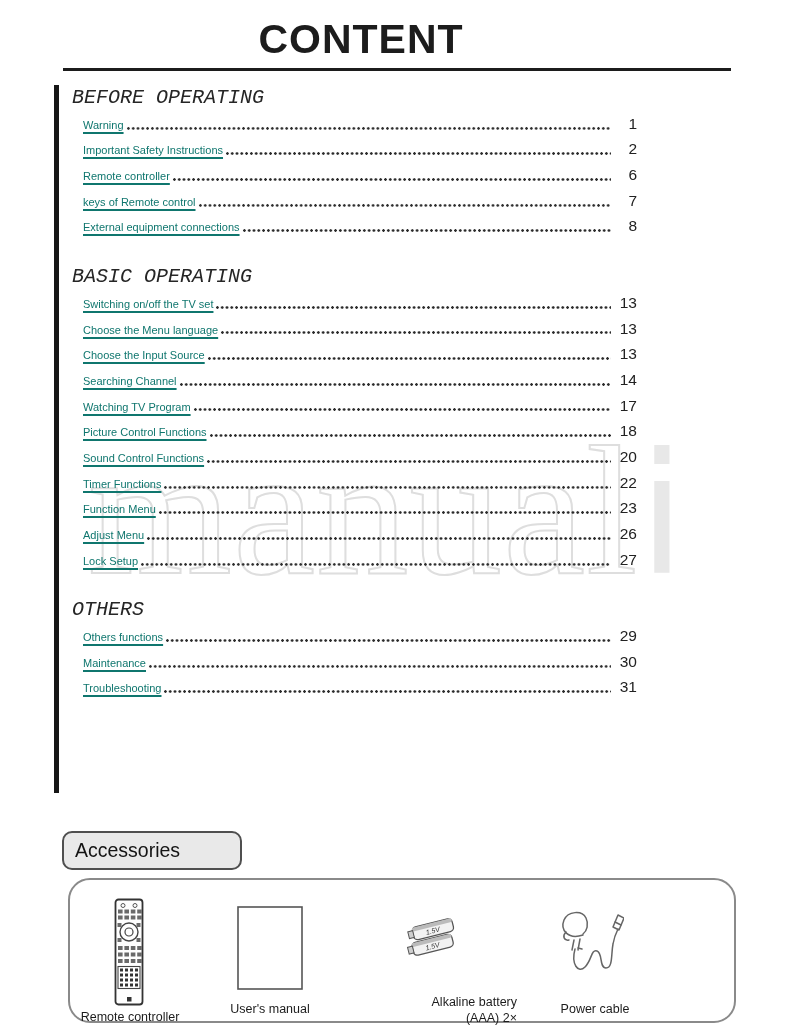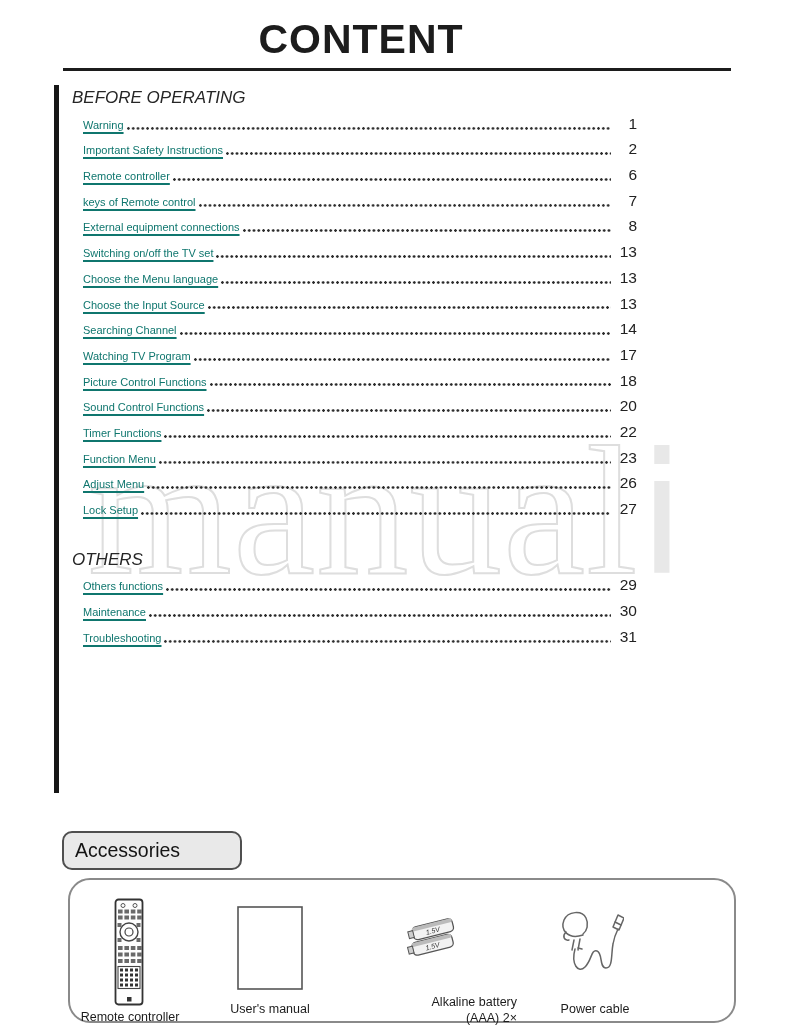--- a/index.html
+++ b/index.html
@@ -16,22 +16,22 @@
   .watermark { position:absolute; left:88px; top:418px; z-index:0; pointer-events:none;
                white-space:nowrap; line-height:1; }
   .wm-outline { font-family:"Liberation Serif", serif; font-size:185px; color:transparent;
                 -webkit-text-stroke:2px #dedede; letter-spacing:1px; }
   .wm-solid { font-family:"DejaVu Sans", sans-serif; font-size:168px; color:#e8e8e8;
               -webkit-text-stroke:0px transparent; letter-spacing:0; }
 
   
   .side-rule { position:absolute; left:54px; top:85px; width:5px; height:708px; background:#161616; z-index:2; }
   .toc { position:absolute; left:83px; top:85px; width:554px; z-index:2; }
-  .toc-heading { font-style:italic; font-size:17px; color:#262626; height:25.7px;
-                 line-height:25.7px; margin-left:-11px; margin-top:25px; }
+  .toc-heading { font-style:italic; font-size:20px; color:#262626; height:25.7px;
+                 line-height:25.7px; margin-left:-11px; margin-top:25px;font-family:Liberation Mono, monospace; }
   .toc-heading:first-child { margin-top:0; }
   .toc-row { display:flex; align-items:baseline; height:25.7px; line-height:25.7px; }
   .toc-row.indent { padding-left:6px; }
   .toc-link { color:#0f766e; font-size:11px; text-decoration:underline;
               text-decoration-thickness:1.5px; text-underline-offset:3px; white-space:nowrap; cursor:pointer; }
   .dots { flex:1; align-self:stretch; margin:0 2px 6px 2px;
           background-image:radial-gradient(circle, #2b2b2b 1.15px, transparent 1.45px);
           background-size:4.8px 4.8px; background-repeat:repeat-x; background-position:left bottom; }
   .pg { font-size:15.5px; color:#222; min-width:24px; text-align:right; }
 
@@ -78,20 +78,21 @@
       <div class="toc-row">
         <a class="toc-link" href="#">keys of Remote control</a>
         <span class="dots"></span>
         <span class="pg">7</span>
       </div>
       <div class="toc-row">
         <a class="toc-link" href="#">External equipment connections</a>
         <span class="dots"></span>
         <span class="pg">8</span>
       </div>
+      <div class="toc-heading">BASIC OPERATING</div>
       <div class="toc-row">
         <a class="toc-link" href="#">Switching on/off the TV set</a>
         <span class="dots"></span>
         <span class="pg">13</span>
       </div>
       <div class="toc-row">
         <a class="toc-link" href="#">Choose the Menu language</a>
         <span class="dots"></span>
         <span class="pg">13</span>
       </div>

